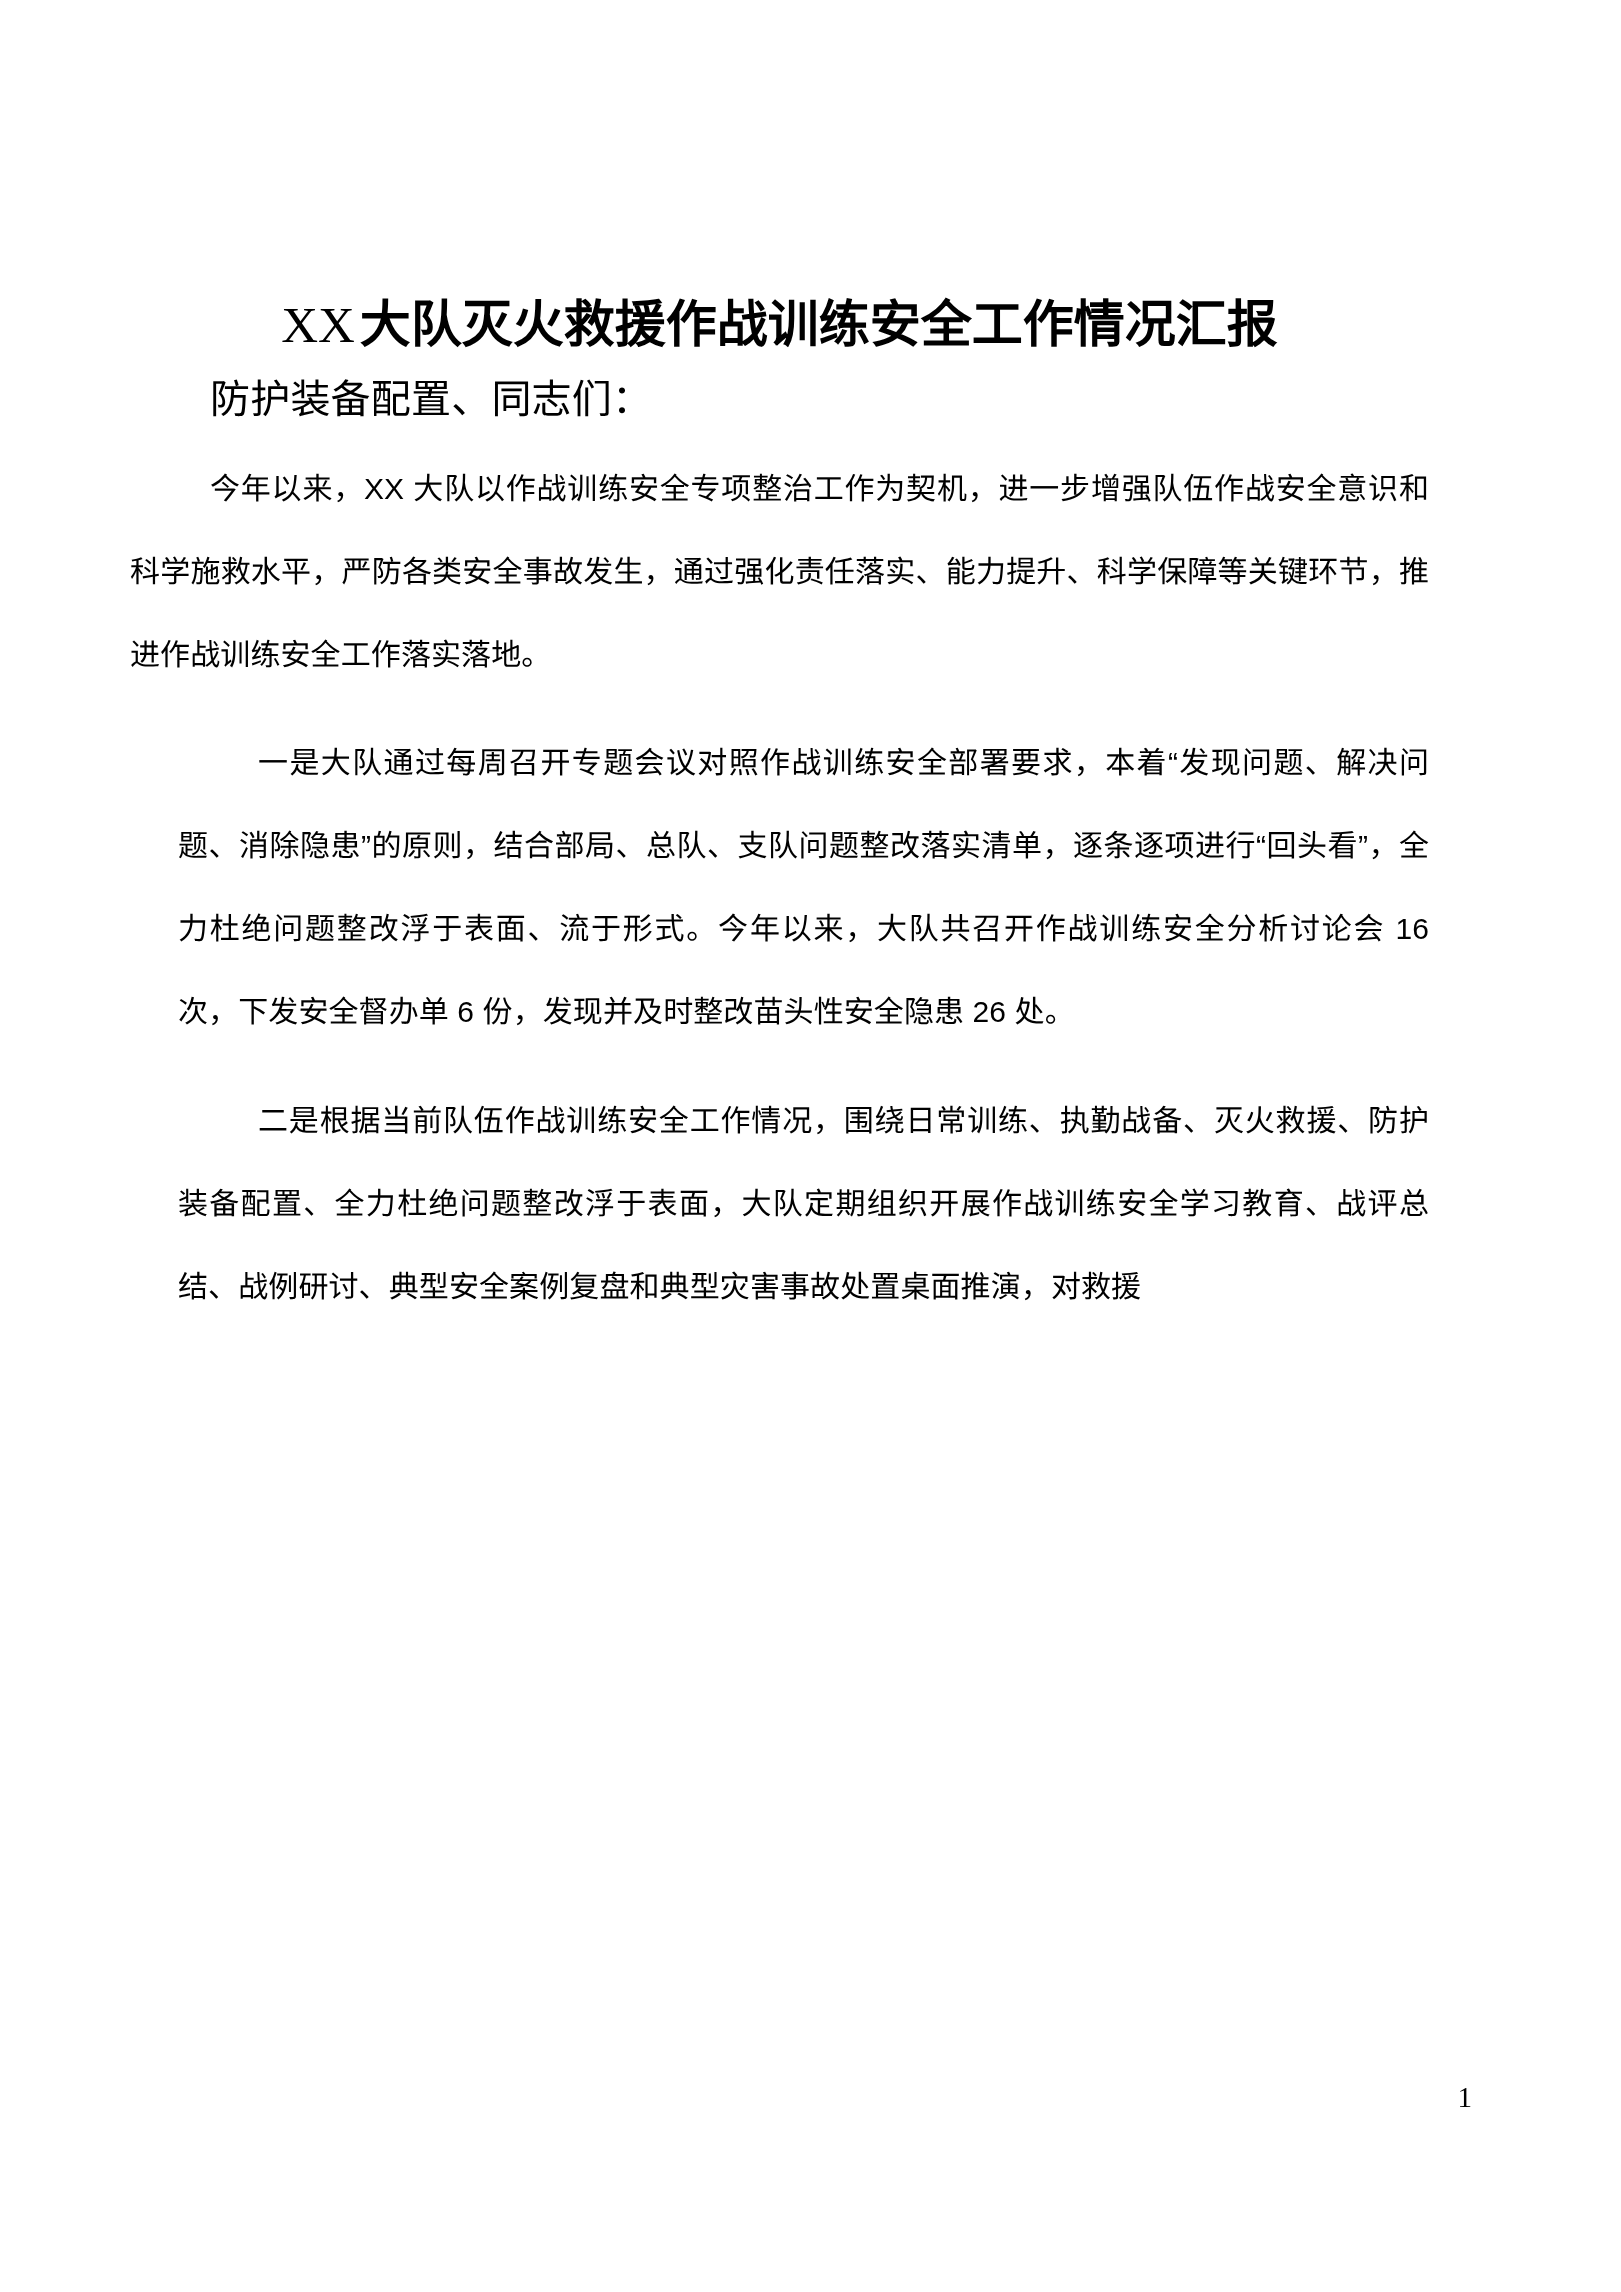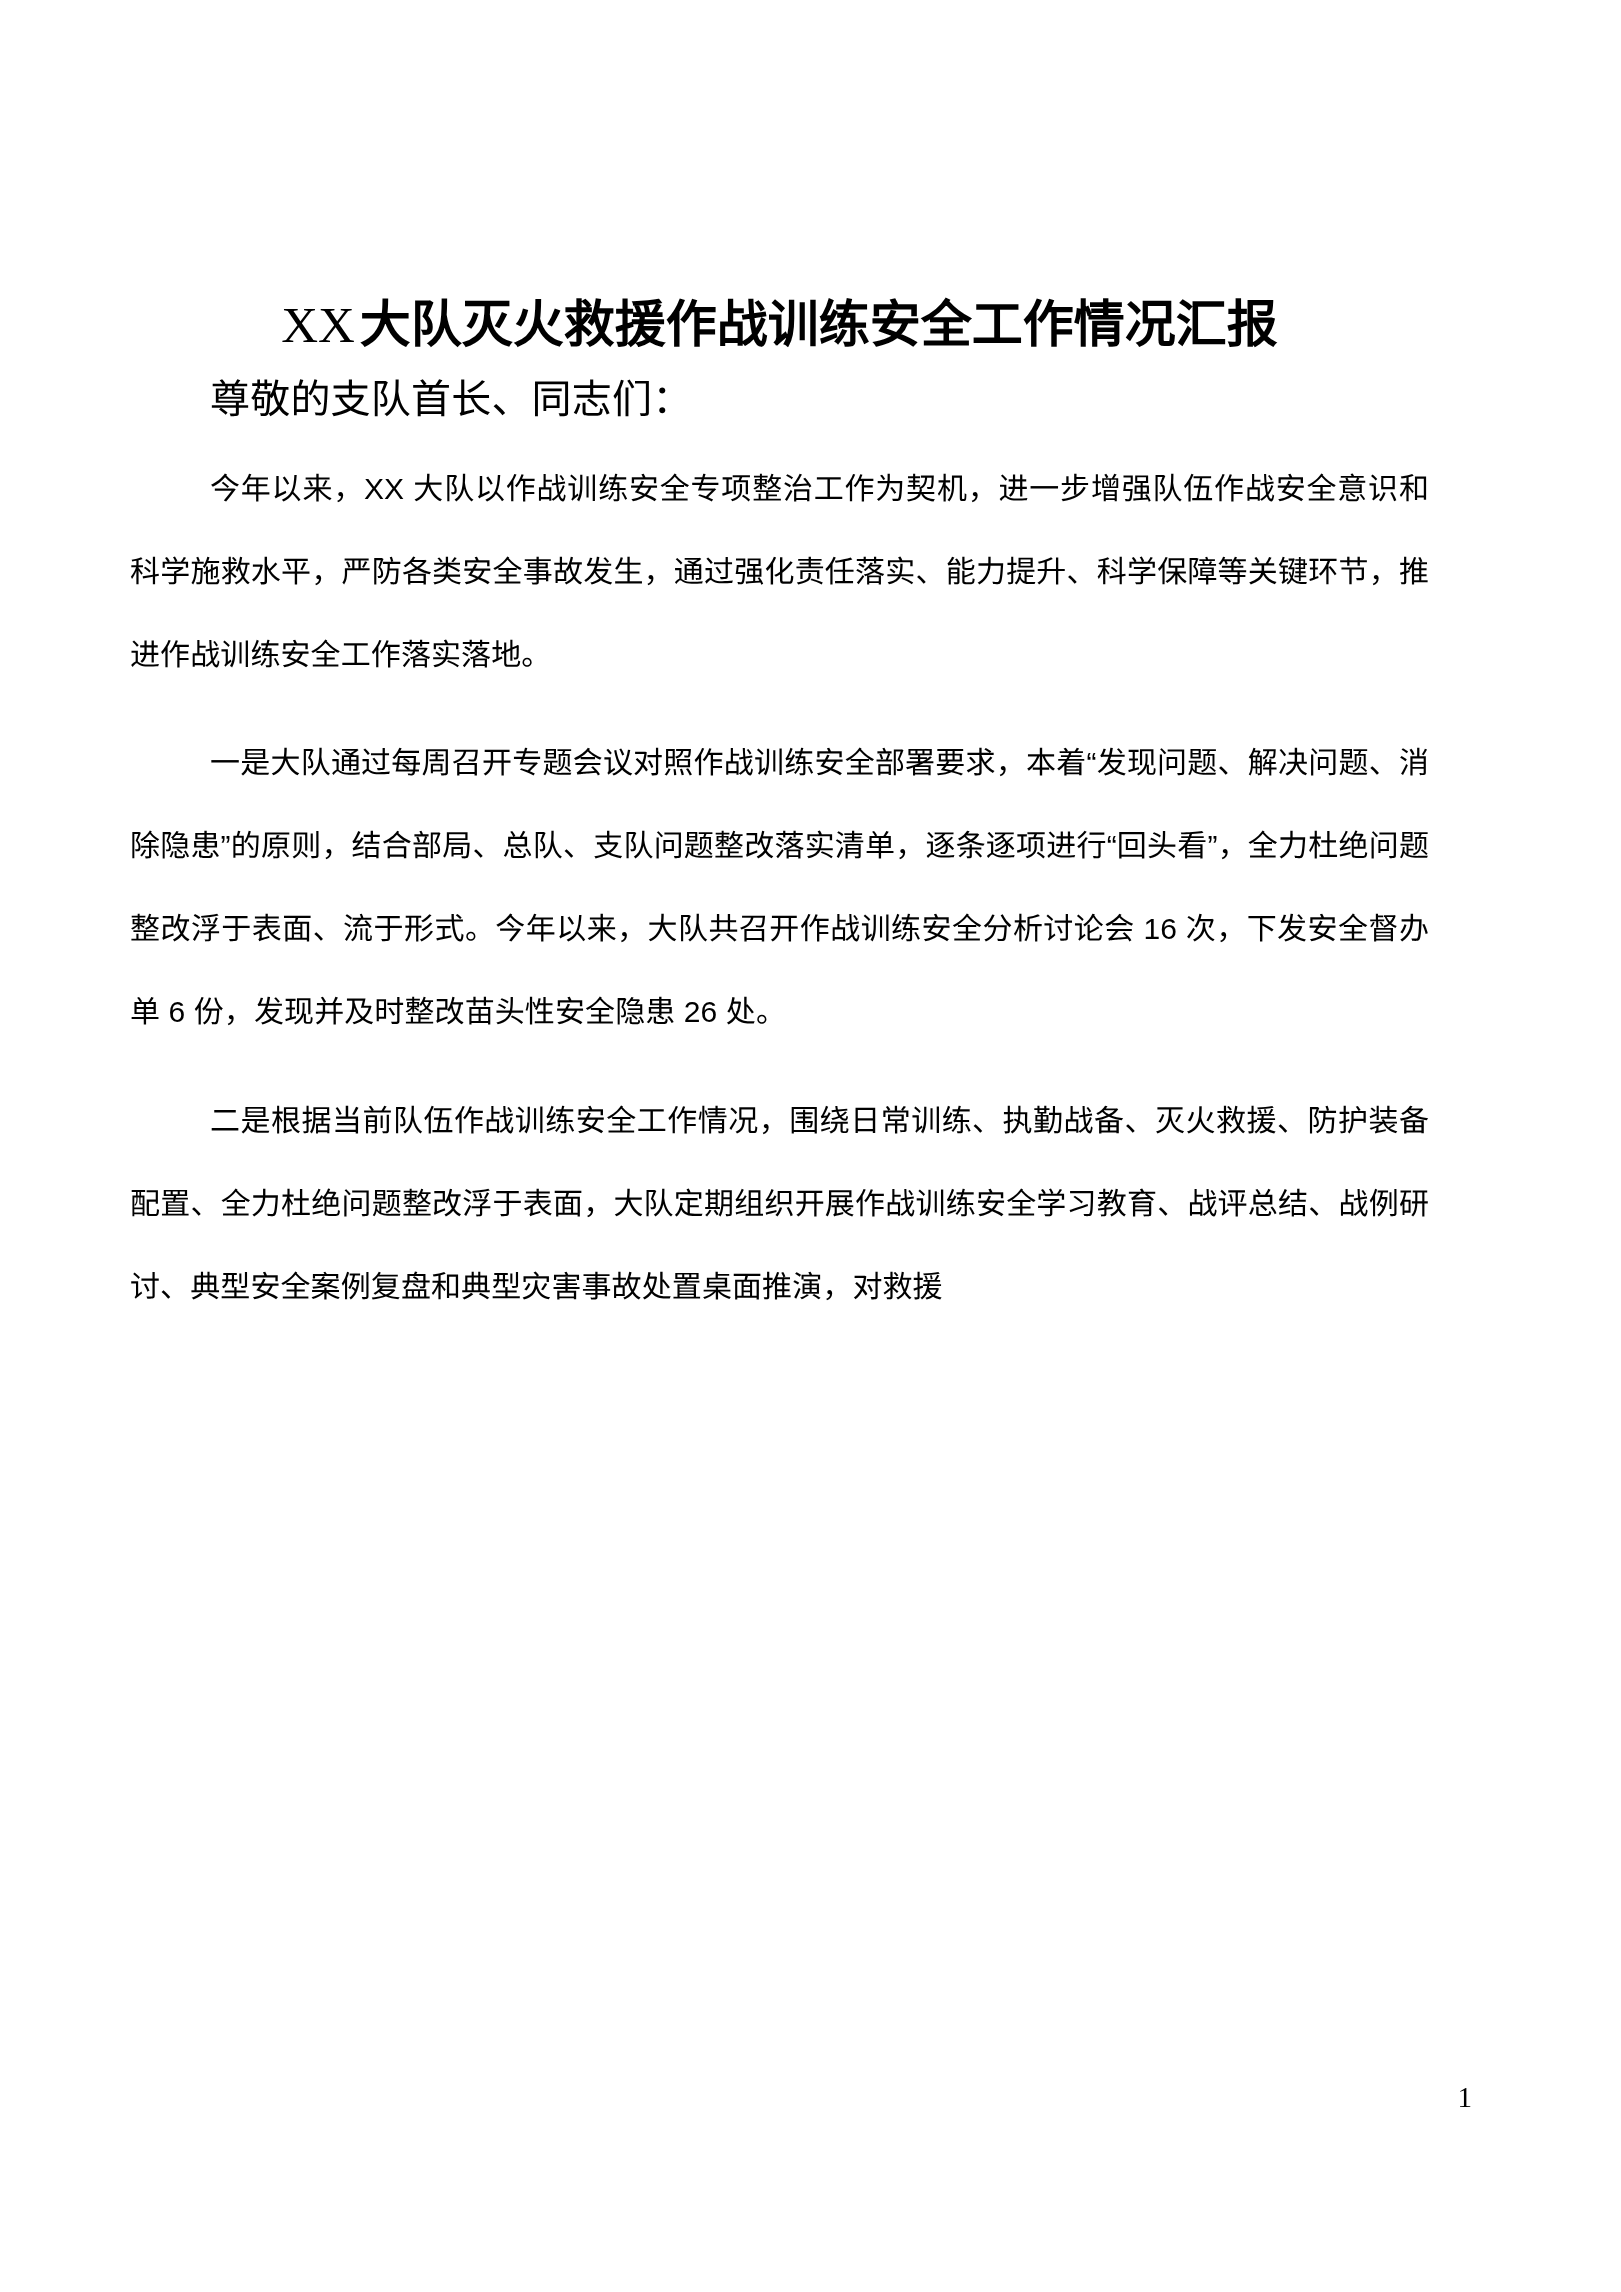--- a/index.html
+++ b/index.html
@@ -61,20 +61,21 @@
     text-indent: 80px;
     text-align: justify;
     text-justify: inter-ideograph;
     word-break: break-all;
     letter-spacing: 0.1px;
     font-weight: 400;
   }
 
   .para.tight {
     margin-top: 25.5px;
+    margin-left: 48px;
   }
 
   
   .section-heading {
     font-size: 40px;
     line-height: 1.3;
     margin: 33px 0 0 0;
     text-indent: 80px;
     font-weight: 400;
     letter-spacing: 0.2px;
@@ -104,21 +105,21 @@
 </style>
 </head>
 <body>
 
 <div class="page">
 
   <div class="content">
 
     <h1 class="doc-title"><span class="latin">XX</span><span>大队灭火救援作战训练安全工作情况汇报</span></h1>
 
-    <p class="salutation">尊敬的支队首长、同志们：</p>
+    <p class="salutation">防护装备配置、同志们：</p>
 
     <p class="para">今年以来，XX 大队以作战训练安全专项整治工作为契机，进一步增强队伍作战安全意识和科学施救水平，严防各类安全事故发生，通过强化责任落实、能力提升、科学保障等关键环节，推进作战训练安全工作落实落地。</p>
 
 
     <p class="para tight">一是大队通过每周召开专题会议对照作战训练安全部署要求，本着“发现问题、解决问题、消除隐患”的原则，结合部局、总队、支队问题整改落实清单，逐条逐项进行“回头看”，全力杜绝问题整改浮于表面、流于形式。今年以来，大队共召开作战训练安全分析讨论会 16 次，下发安全督办单 6 份，发现并及时整改苗头性安全隐患 26 处。</p>
 
     <p class="para tight">二是根据当前队伍作战训练安全工作情况，围绕日常训练、执勤战备、灭火救援、防护装备配置、全力杜绝问题整改浮于表面，大队定期组织开展作战训练安全学习教育、战评总结、战例研讨、典型安全案例复盘和典型灾害事故处置桌面推演，对救援</p>
 
   </div>
 

